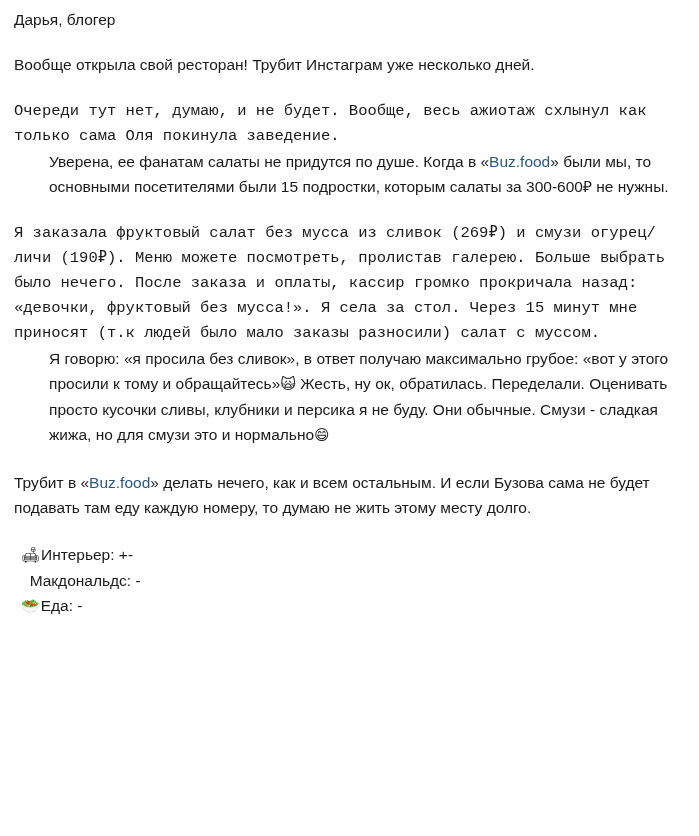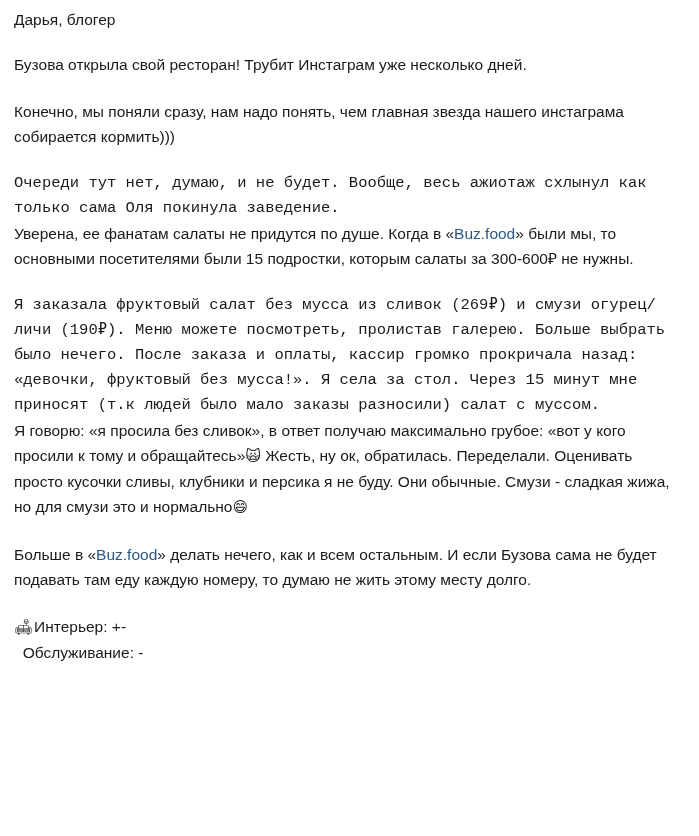--- a/index.html
+++ b/index.html
@@ -30,61 +30,62 @@
     line-height: 25px;
     margin: 0 0 22px 0;
     color: #1a1a1a;
   }
   p.para.tight {
     margin-bottom: 0;
     font-family: Liberation Mono, monospace;
   }
   p.para.tight2 {
     margin-bottom: 22px;
+    margin-left: 35px;
   }
   .link {
     color: #2a5885;
   }
   .emoji {
     font-family: "DejaVu Sans", sans-serif;
     font-size: 15px;
   }
   .ratings {
     font-size: 15.5px;
     line-height: 25px;
-    margin: 0;
+    margin: 7px;
   }
   .rating-line {
     display: block;
     white-space: pre;
   }
   .rating-line .emoji {
     margin-right: 1px;
   }
 </style>
 </head>
 <body>
 
 <div class="page">
 
   <div class="author">Дарья, блогер</div>
 
-  <p class="para">Бузова открыла свой ресторан! Трубит Инстаграм уже несколько дней.</p>
+  <p class="para">Вообще открыла свой ресторан! Трубит Инстаграм уже несколько дней.</p>
 
-  <p class="para">Конечно, мы поняли сразу, нам надо понять, чем главная звезда нашего инстаграма собирается кормить)))</p>
 
   <p class="para tight">Очереди тут нет, думаю, и не будет. Вообще, весь ажиотаж схлынул как только сама Оля покинула заведение.</p>
 
   <p class="para tight2"><span>Уверена, ее фанатам салаты не придутся по душе. Когда в «</span><span class="link">Buz.food</span><span>» были мы, то основными посетителями были 15 подростки, которым салаты за 300-600₽ не нужны.</span></p>
 
 
   <p class="para tight">Я заказала фруктовый салат без мусса из сливок (269₽) и смузи огурец/личи (190₽). Меню можете посмотреть, пролистав галерею. Больше выбрать было нечего. После заказа и оплаты, кассир громко прокричала назад: «девочки, фруктовый без мусса!». Я села за стол. Через 15 минут мне приносят (т.к людей было мало заказы разносили) салат с муссом.</p>
 
-  <p class="para tight2"><span>Я говорю: «я просила без сливок», в ответ получаю максимально грубое: «вот у кого просили к тому и обращайтесь»</span><span class="emoji">🙀</span><span> Жесть, ну ок, обратилась. Переделали. Оценивать просто кусочки сливы, клубники и персика я не буду. Они обычные. Смузи - сладкая жижа, но для смузи это и нормально</span><span class="emoji">😄</span></p>
+  <p class="para tight2"><span>Я говорю: «я просила без сливок», в ответ получаю максимально грубое: «вот у этого просили к тому и обращайтесь»</span><span class="emoji">🙀</span><span> Жесть, ну ок, обратилась. Переделали. Оценивать просто кусочки сливы, клубники и персика я не буду. Они обычные. Смузи - сладкая жижа, но для смузи это и нормально</span><span class="emoji">😄</span></p>
 
-  <p class="para"><span>Больше в «</span><span class="link">Buz.food</span><span>» делать нечего, как и всем остальным. И если Бузова сама не будет подавать там еду каждую номеру, то думаю не жить этому месту долго.</span></p>
+  <p class="para"><span>Трубит в «</span><span class="link">Buz.food</span><span>» делать нечего, как и всем остальным. И если Бузова сама не будет подавать там еду каждую номеру, то думаю не жить этому месту долго.</span></p>
 
   <div class="ratings">
     <span class="rating-line"><span class="emoji">🛋</span><span>Интерьер:</span> <span>+-</span></span>
-    <span class="rating-line">  <span>Обслуживание:</span> <span>-</span></span>
+    <span class="rating-line">  <span>Макдональдс:</span> <span>-</span></span>
+    <span class="rating-line"><span class="emoji">🥗</span><span>Еда:</span> <span>-</span></span>
   </div>
 
 </div>
 
 </body></html>

